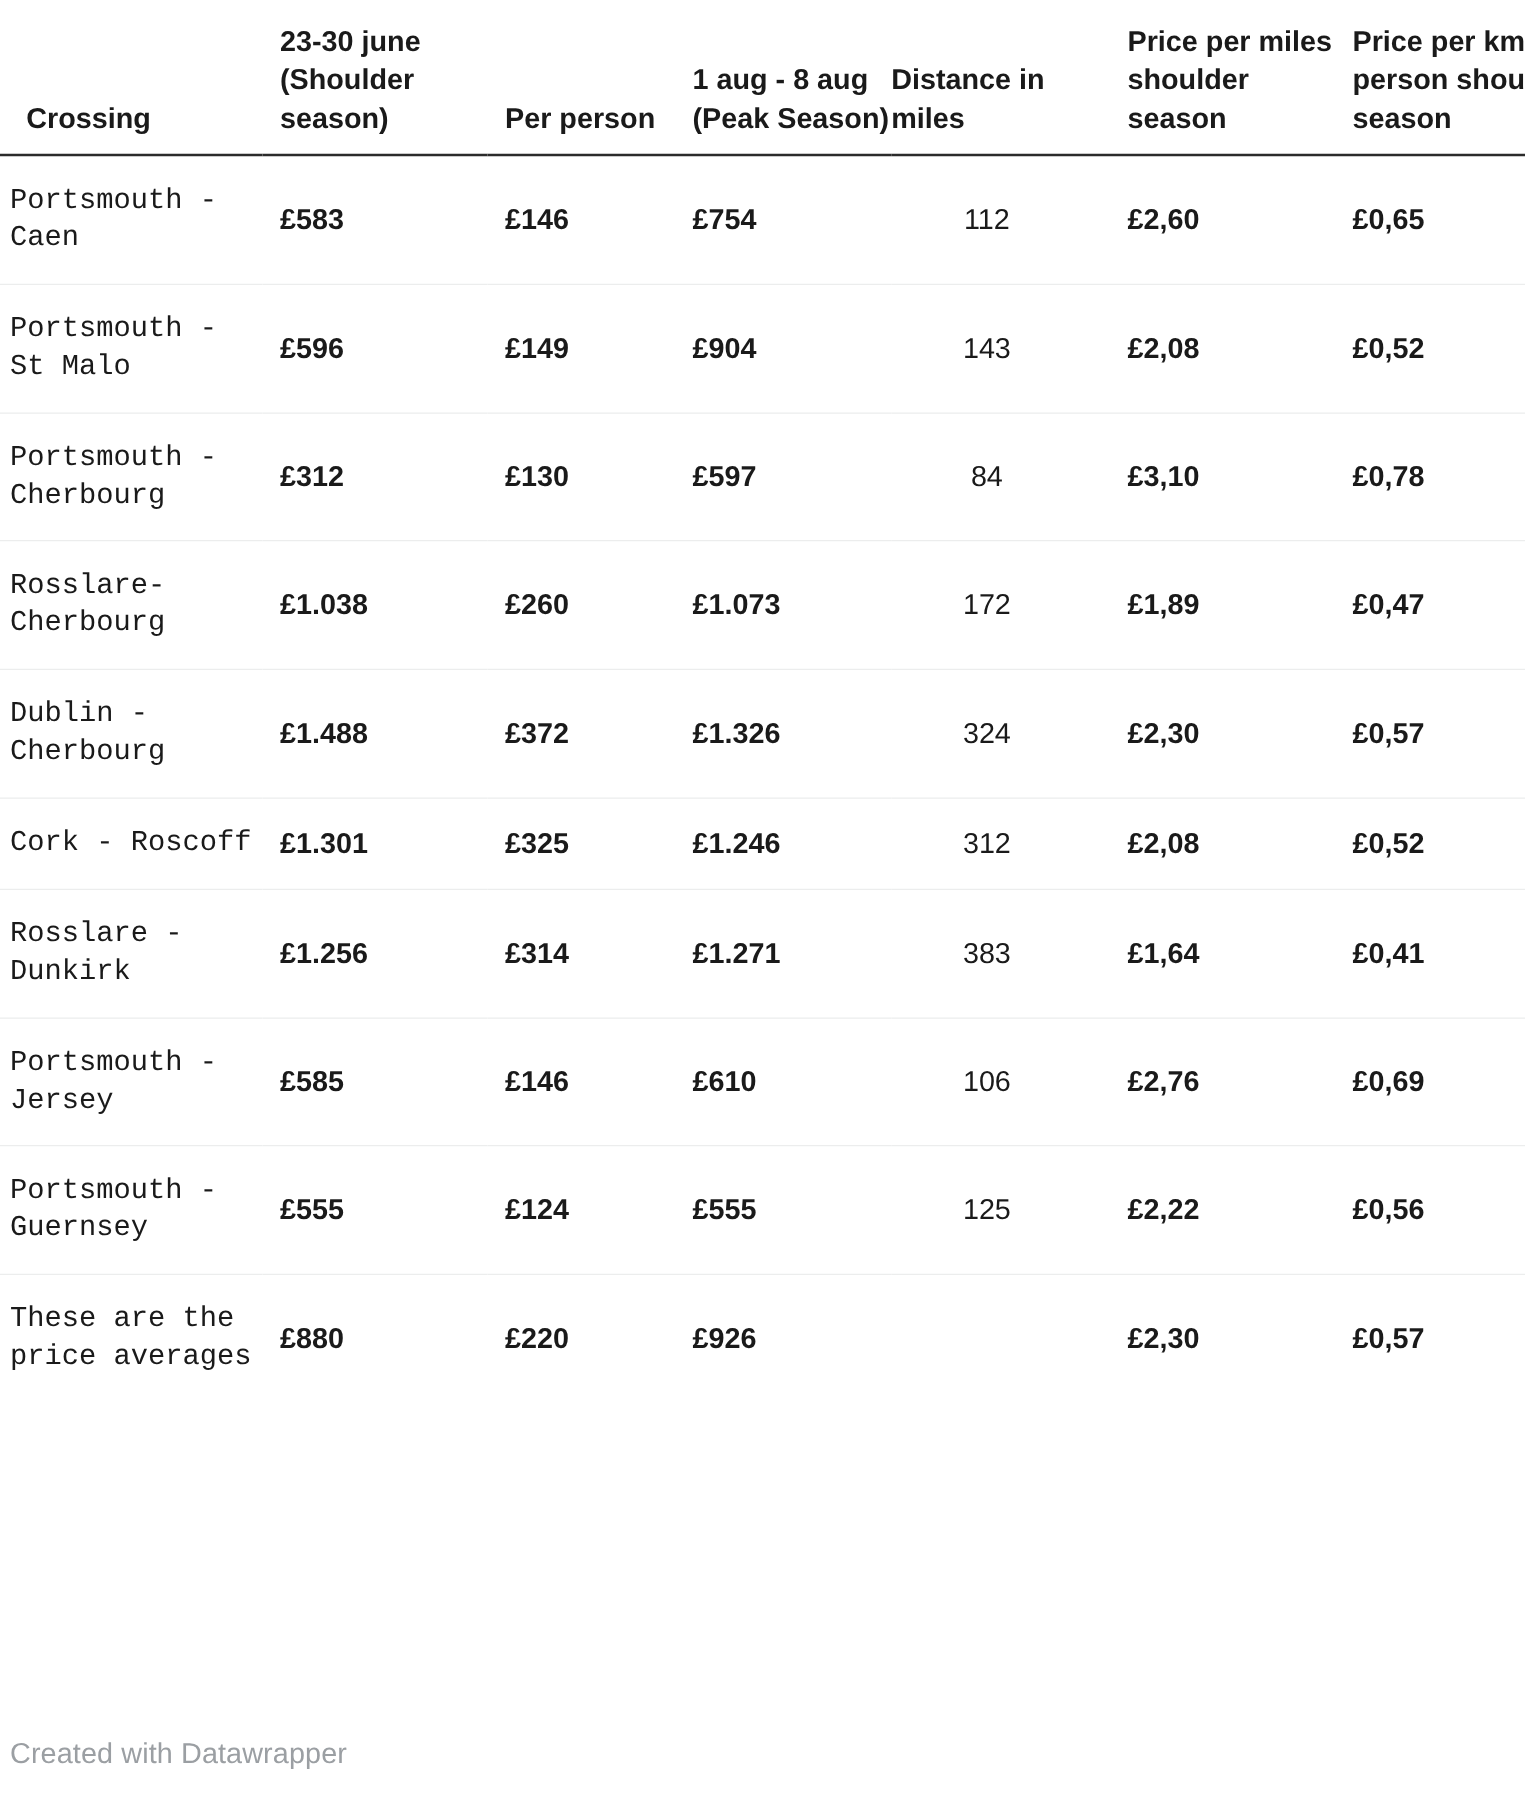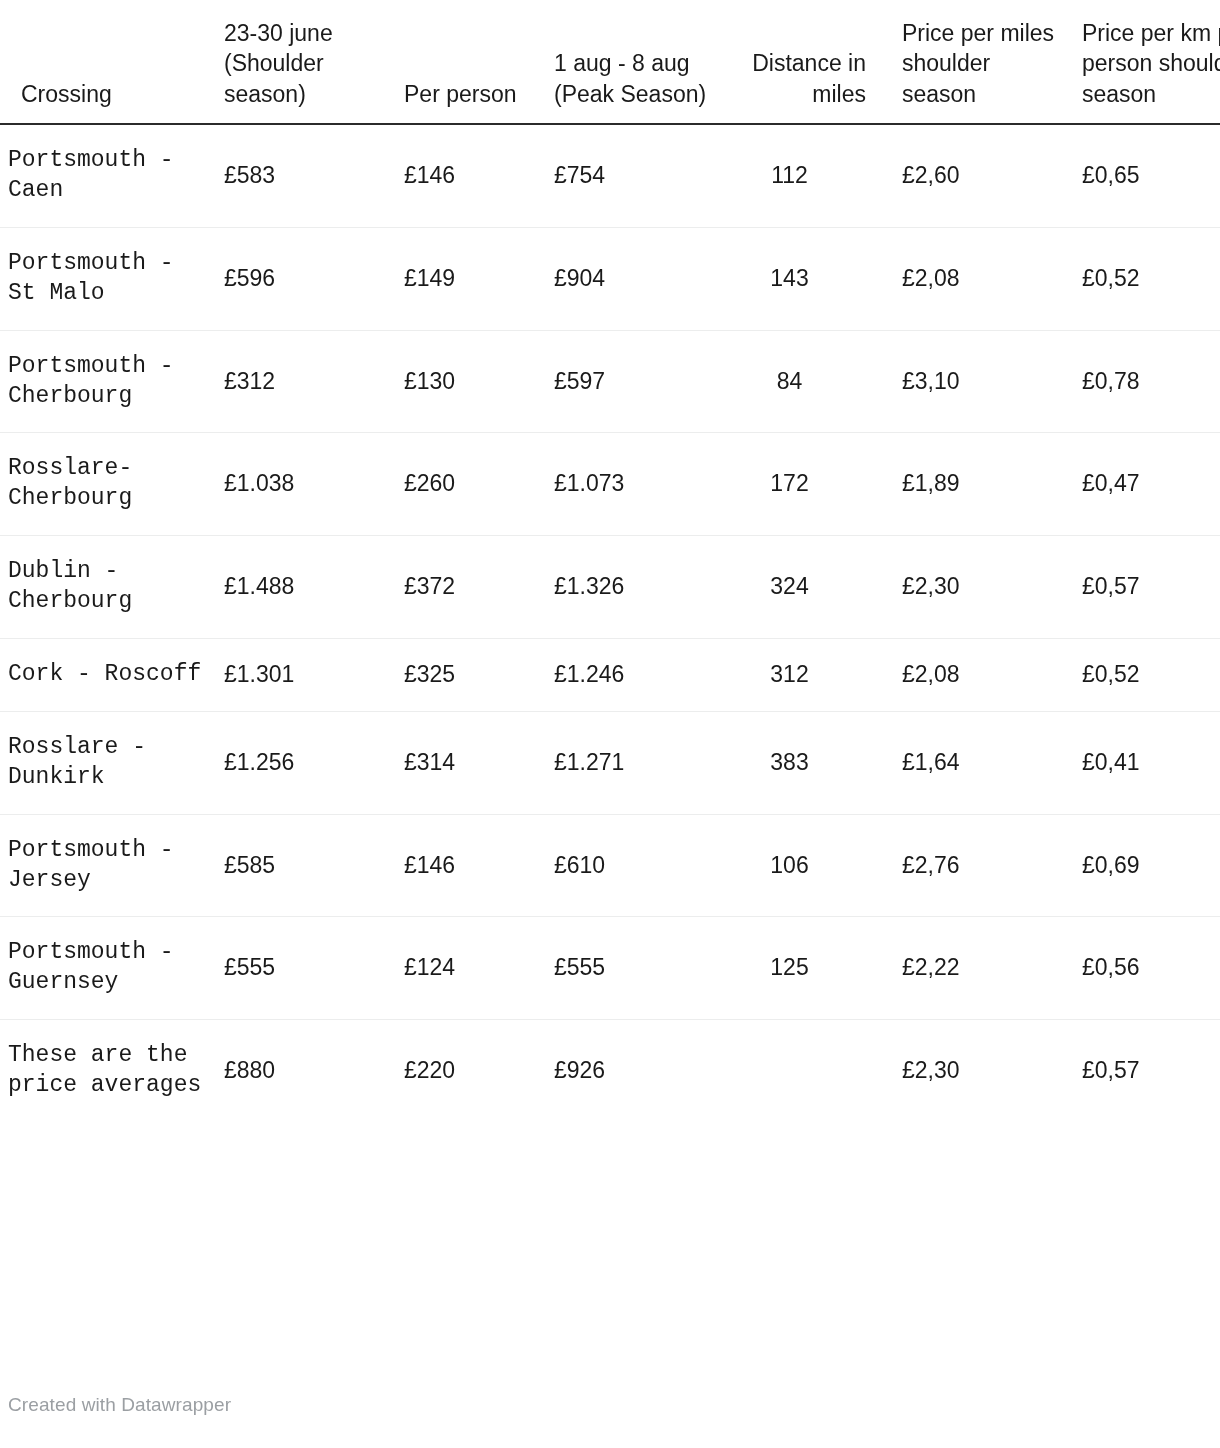--- a/index.html
+++ b/index.html
@@ -30,53 +30,53 @@
   table.datatable col.c0 { width: 210px; }
   table.datatable col.c1 { width: 180px; }
   table.datatable col.c2 { width: 150px; }
   table.datatable col.c3 { width: 173px; }
   table.datatable col.c4 { width: 175px; }
   table.datatable col.c5 { width: 180px; }
   table.datatable col.c6 { width: 222px; }
 
   thead th {
     font-size: 23px;
-    font-weight: normal;
+    font-weight: bold;
     line-height: 1.32;
     color: #1a1a1a;
     vertical-align: bottom;
     padding: 0 0 14px 0;
     border-bottom: 2.5px solid #2b2b2b;
     text-align: left;
   }
-  thead th.num { text-align: right; padding-right: 22px; }
+  thead th.num { text-align: left; padding-right: 22px; }
   thead th.firstcol { padding-left: 21px; }
   thead th.val { padding-left: 14px; }
 
   tbody td {
     font-size: 23px;
     line-height: 1.3;
     color: #1a1a1a;
     padding: 21px 0 21px 0;
     border-bottom: 1px solid #eceded;
     vertical-align: middle;
     text-align: left;
   }
   tbody td.firstcol { padding-left: 8px; font-family: Liberation Mono, monospace; }
-  tbody td.val { padding-left: 14px; }
+  tbody td.val { padding-left: 14px; font-weight: bold; }
   tbody td.num { text-align: center; padding-right: 22px; }
   tbody tr:last-child td { border-bottom: none; }
 
   .header-spacer { height: 18px; }
 
   .footer {
     position: absolute;
     left: 8px;
     bottom: 32px;
-    font-size: 19px;
+    font-size: 23px;
     color: #9b9fa3;
     letter-spacing: 0.1px;
   }
 </style>
 </head>
 <body>
 
 <div class="wrap">
   <div class="header-spacer"></div>
   <table class="datatable">

